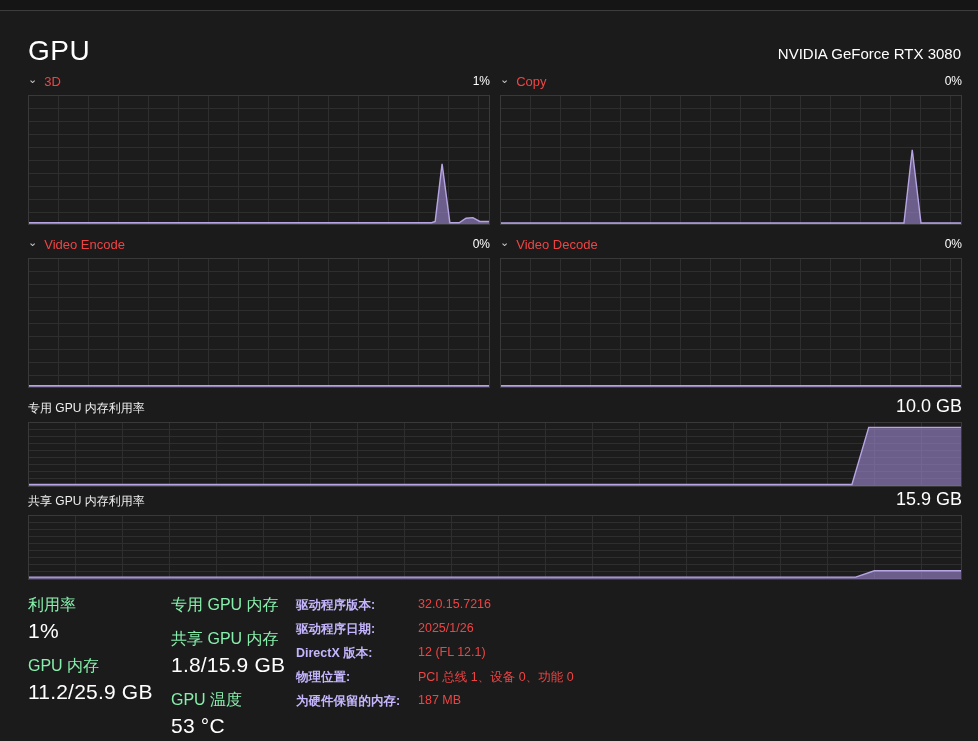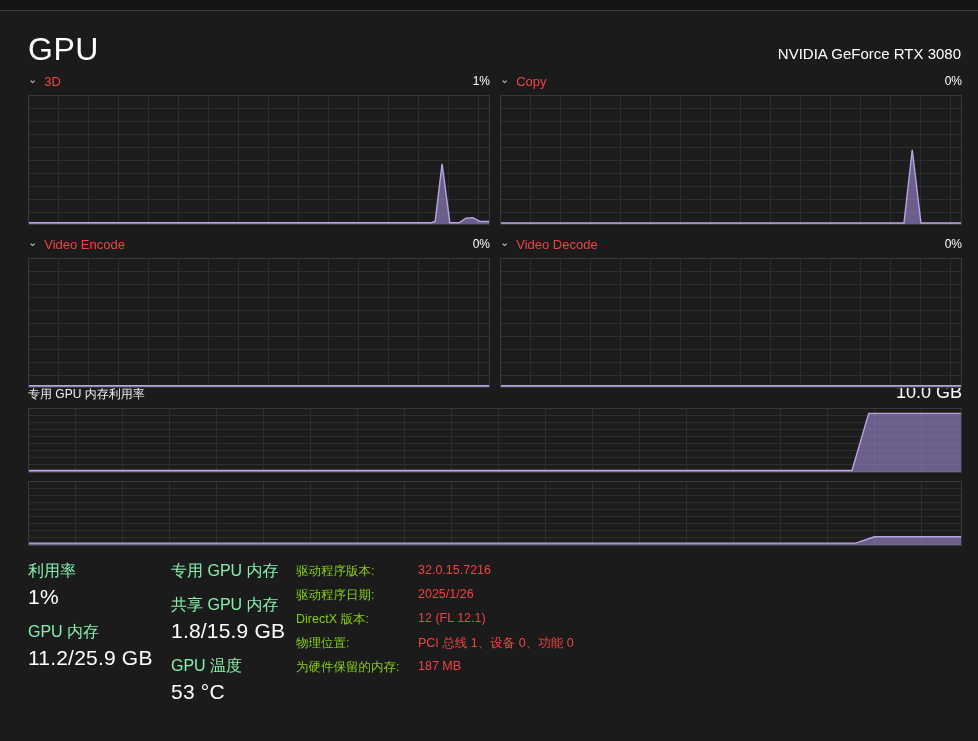--- a/index.html
+++ b/index.html
@@ -4,56 +4,56 @@
 <style>
   html,body{margin:0;padding:0;background:#101010;}
   .page{
     position:relative;width:978px;height:741px;background:#1b1b1b;
     font-family:"Liberation Sans","DejaVu Sans",sans-serif;color:#ffffff;
     overflow:hidden;box-sizing:border-box;
   }
   .topbar{height:10px;background:#151515;border-bottom:1px solid #3d3d3d;}
   .content{padding:0 16px 0 28px;}
   .title-row{display:flex;justify-content:space-between;align-items:flex-end;margin-top:10px;height:44px;}
-  .page-title{font-size:32px;font-weight:400;letter-spacing:.5px;line-height:1;}
+  .page-title{font-size:28px;font-weight:400;letter-spacing:.5px;line-height:1;}
   .gpu-name{font-size:15px;font-weight:400;padding-bottom:3px;padding-right:1px;}
   .charts-grid{display:grid;grid-template-columns:1fr 1fr;column-gap:10px;margin-top:6px;}
   .pane-header{display:flex;align-items:center;height:20px;margin-bottom:4px;}
   .pane-header .chev{font-size:11px;color:#cccccc;margin-right:7px;line-height:1;transform:translateY(-2px);cursor:pointer;}
   .pane-header .lbl{font-size:13px;color:#ef4444;}
   .pane-header .pct{margin-left:auto;font-size:12px;color:#ffffff;}
   .chart{
     position:relative;height:130px;border:1px solid #393939;box-sizing:border-box;
     background:
       repeating-linear-gradient(to right,transparent 0 29px,#2e2e2e 29px 30px),
       repeating-linear-gradient(to bottom,transparent 0 12px,#2e2e2e 12px 13px),
       #1c1c1c;
   }
   .chart svg{position:absolute;inset:0;width:100%;height:100%;display:block;}
   .row2{margin-top:9px;}
-  .mem-section{margin-top:0;}
+  .mem-section{margin-top:14px;}
   .mem-header{display:flex;justify-content:space-between;align-items:flex-end;height:15px;margin-bottom:5px;}
   .mem-header .lbl{font-size:12px;color:#f0f0f0;}
   .mem-header .cap{font-size:18px;color:#ffffff;}
   .chart.mem{
     height:65px;
     background:
       repeating-linear-gradient(to right,transparent 0 46px,#2e2e2e 46px 47px),
       repeating-linear-gradient(to bottom,transparent 0 6px,#2e2e2e 6px 7px),
       #1c1c1c;
   }
   .mem2{margin-top:8px;}
   .stats{display:flex;margin-top:15px;}
   .stat-col1{width:143px;}
   .stat-col2{width:125px;}
   .stat{margin-bottom:13px;}
   .stat .s-label{font-size:16px;color:#86efac;margin-bottom:3px;}
   .stat .s-value{font-size:21px;color:#ffffff;font-weight:400;letter-spacing:.2px;}
   .details{display:grid;grid-template-columns:122px auto;column-gap:0;row-gap:7px;align-content:start;font-size:12.5px;margin-top:2px;}
-  .details .d-label{color:#84cc16;}
+  .details .d-label{color:#c4b5fd;font-weight:bold;}
   .details .d-value{color:#ef4444;}
 </style>
 </head>
 <body>
 
 <div class="page">
   <div class="topbar"></div>
   <div class="content">
 
     <div class="title-row">
@@ -126,20 +126,24 @@
       </div>
       <div class="chart mem">
           <svg viewBox="0 0 100 100" preserveAspectRatio="none">
             <polygon points="0,100 0,97.5 88.3,97.5 90.1,7 100,7 100,100" fill="rgba(158,136,208,0.62)"></polygon>
             <polyline points="0,97.5 88.3,97.5 90.1,7 100,7" fill="none" stroke="#b7a4e3" stroke-width="1.4" vector-effect="non-scaling-stroke"></polyline>
           </svg>
         </div>
     </div>
 
     <div class="mem-section mem2">
+      <div class="mem-header">
+        <span class="lbl">共享 GPU 内存利用率</span>
+        <span class="cap">15.9 GB</span>
+      </div>
       <div class="chart mem">
           <svg viewBox="0 0 100 100" preserveAspectRatio="none">
             <polygon points="0,100 0,97 88.7,97 90.7,87 100,87 100,100" fill="rgba(158,136,208,0.62)"></polygon>
             <polyline points="0,97 88.7,97 90.7,87 100,87" fill="none" stroke="#b7a4e3" stroke-width="1.4" vector-effect="non-scaling-stroke"></polyline>
           </svg>
         </div>
     </div>
 
     <div class="stats">
       <div class="stat-col1">

